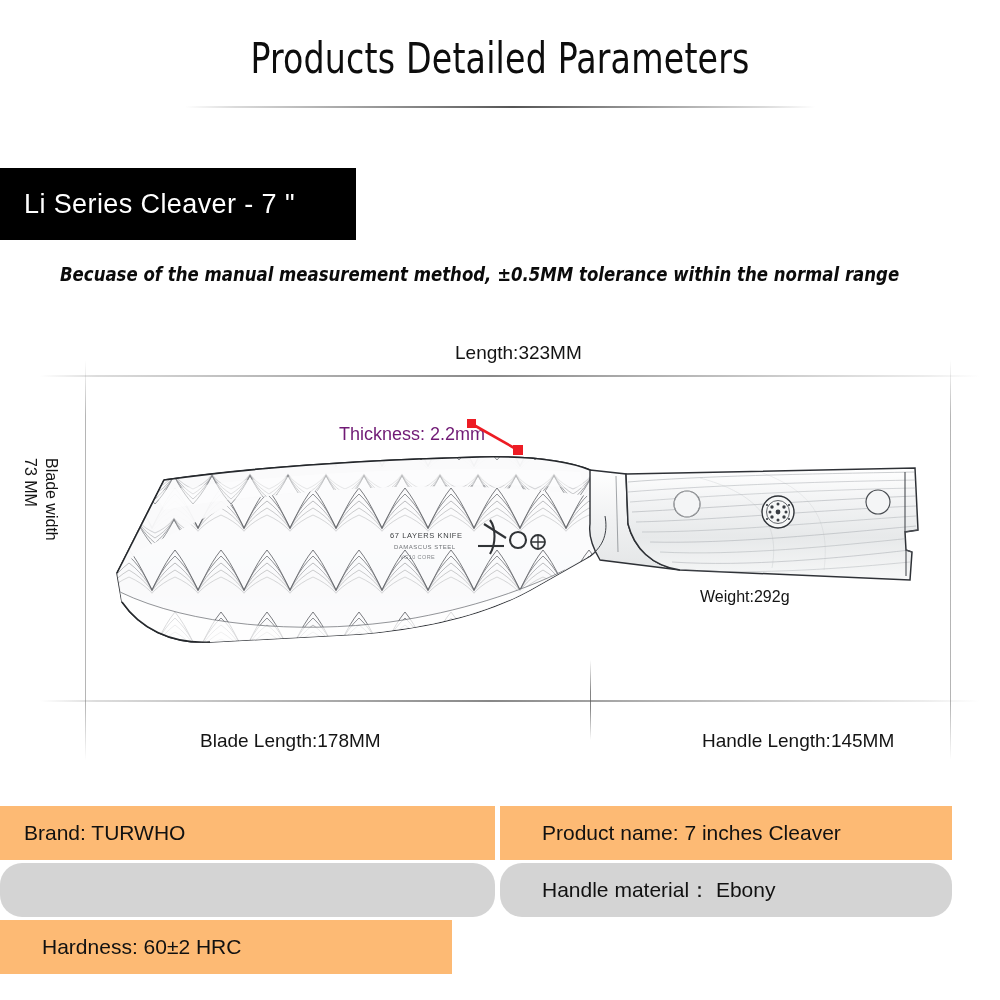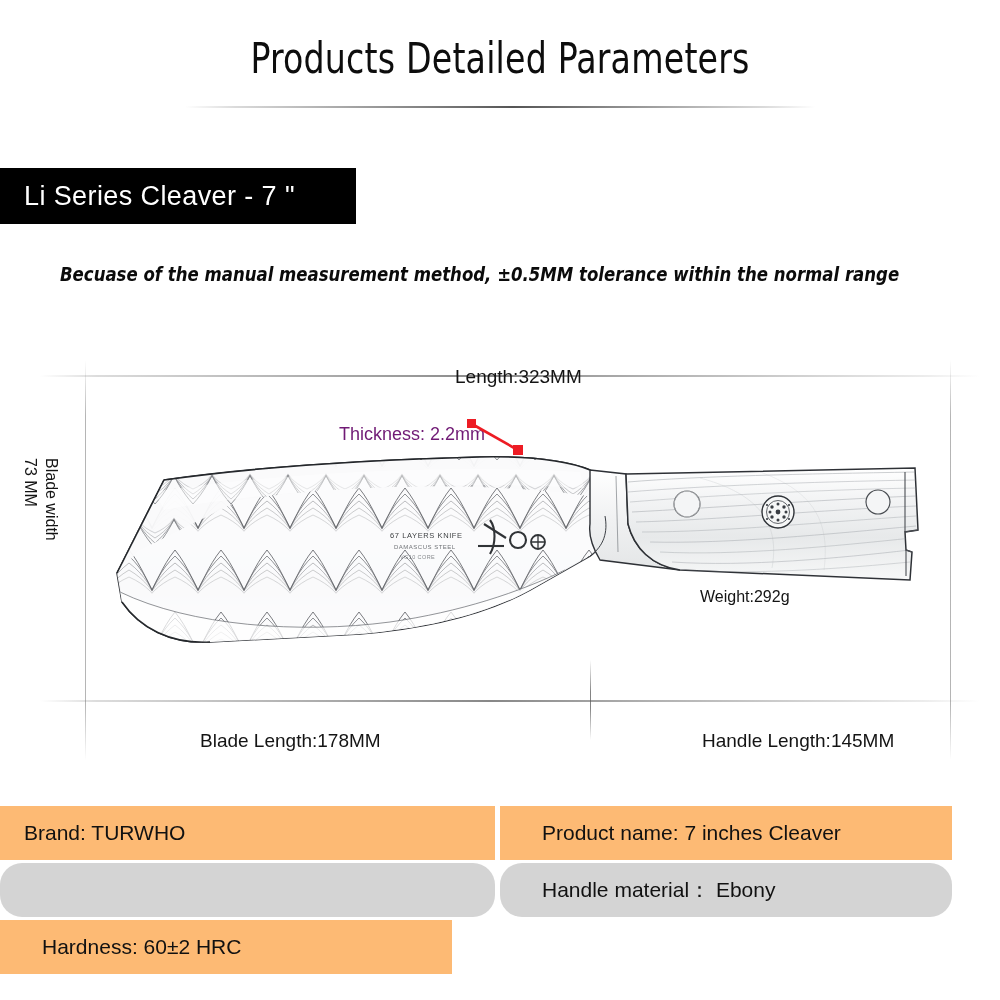--- a/index.html
+++ b/index.html
@@ -48,21 +48,21 @@
         rgba(110,110,110,0.25) 92%,
         rgba(120,120,120,0) 100%);
   }
 
   
   #series-banner {
     position: absolute;
     top: 168px;
     left: 0;
     width: 356px;
-    height: 56px;
+    height: 72px;
     background: #000000;
     display: flex;
     align-items: center;
   }
   #series-banner-label {
     color: #ffffff;
     font-size: 27px;
     font-weight: 400;
     padding-left: 24px;
     letter-spacing: 0.4px;
@@ -127,21 +127,21 @@
                        rgba(170,170,170,0) 100%); }
 
   
   .dim-label {
     position: absolute;
     font-size: 19px;
     font-weight: 400;
     color: #141414;
     white-space: nowrap;
   }
-  #label-length        { top: 36px;  left: 455px; }
+  #label-length        { top: 12px;  left: 455px; }
   #label-blade-length  { top: 400px; left: 200px; }
   #label-handle-length { top: 400px; left: 702px; text-align: center; }
   #label-weight        { top: 258px; left: 700px; font-size: 16px; }
 
   #label-thickness {
     position: absolute;
     top: 94px;
     left: 339px;
     font-size: 18px;
     color: #701a75;

